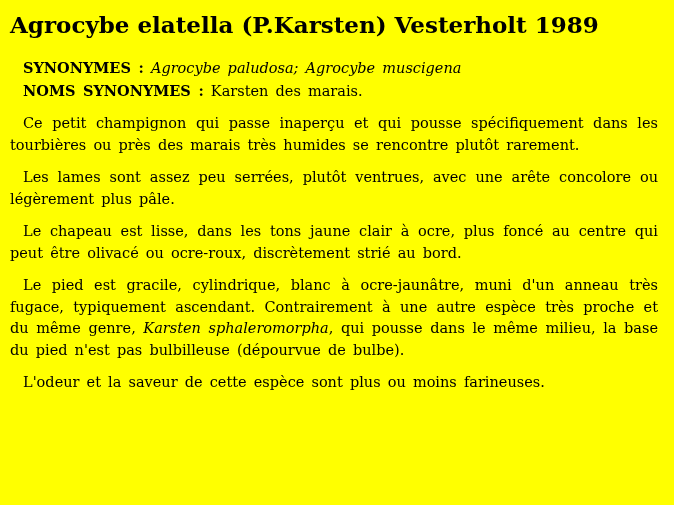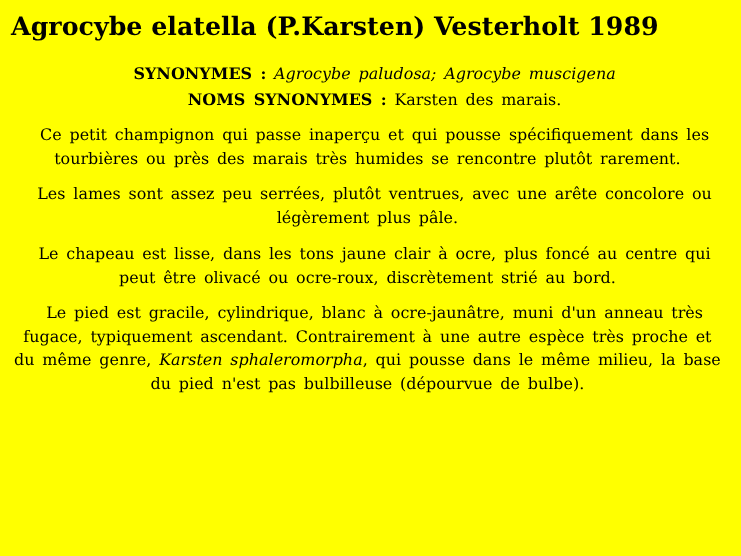--- a/index.html
+++ b/index.html
@@ -21,21 +21,20 @@
     white-space: nowrap;
   }
   .description {
     padding: 0 16px 0 10px;
   }
   .description p {
     margin: 0;
     line-height: 21.5px;
     text-indent: 13px;
     word-spacing: 2.5px;
-    text-align: center;
   }
   .just { text-align: justify; }
   .sp { margin-top: 11px !important; }
   b { font-weight: bold; }
   i { font-style: italic; }
 </style>
 </head>
 <body>
 
 <main>
@@ -49,15 +48,16 @@
 
 
     <p class="just sp">Ce petit champignon qui passe inaperçu et qui pousse spécifiquement dans les tourbières ou près des marais très humides se rencontre plutôt rarement.</p>
 
     <p class="just sp">Les lames sont assez peu serrées, plutôt ventrues, avec une arête concolore ou légèrement plus pâle.</p>
 
     <p class="just sp">Le chapeau est lisse, dans les tons jaune clair à ocre, plus foncé au centre qui peut être olivacé ou ocre-roux, discrètement strié au bord.</p>
 
     <p class="just sp"><span>Le pied est gracile, cylindrique, blanc à ocre-jaunâtre, muni d'un anneau très fugace, typiquement ascendant. Contrairement à une autre espèce très proche et du même genre,</span> <i>Karsten sphaleromorpha</i><span>, qui pousse dans le même milieu, la base du pied n'est pas bulbilleuse (dépourvue de bulbe).</span></p>
 
+    <p class="just sp">L'odeur et la saveur de cette espèce sont plus ou moins farineuses.</p>
 
   </section>
 </main>
 
 </body></html>

